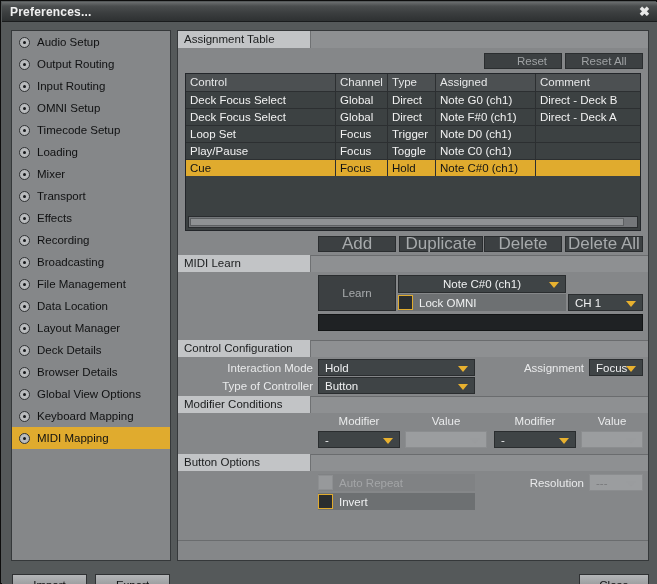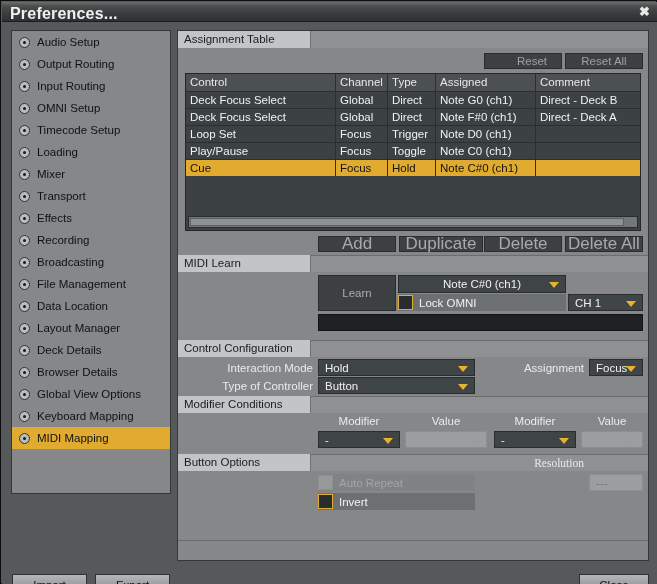--- a/index.html
+++ b/index.html
@@ -17,40 +17,40 @@
   }
   
   .titlebar {
     position: absolute; left: 1px; top: 1px;
     width: 655px; height: 20px;
     background: linear-gradient(to bottom,#6b6e6f 0%,#4a4d4e 22%,#3a3d3e 60%,#2e3132 100%);
     border-bottom: 1px solid #1a1c1d;
   }
   .titlebar-text {
     position: absolute; left: 8px; top: 3px;
-    font-size: 16px; font-weight: bold; color: #f0f0f0;
+    font-size: 12px; font-weight: bold; color: #f0f0f0;
     letter-spacing: 0.2px;
   }
   .close-x {
     position: absolute; right: 5px; top: 2px;
     width: 15px; height: 15px;
     font-size: 13px; font-weight: bold; color: #e8e8e8;
     text-align: center; line-height: 15px;
     cursor: pointer;
   }
   
   .dialog-body {
     position: absolute; left: 1px; top: 21px;
     width: 655px; height: 562px;
     background: #55595a;
   }
   
   .sidebar {
     position: absolute; left: 9px; top: 8px;
-    width: 160px; height: 464px;
+    width: 160px; height: 531px;
     background: #858789;
     border: 1px solid #35383a;
   }
   .side-item {
     position: relative;
     height: 22px;
     display: flex; align-items: center;
     padding-left: 7px;
     cursor: pointer;
   }
@@ -447,21 +447,21 @@
       </div>
 
       <div class="sect-band" style="top:423px;"></div>
       <div class="sect-head" style="top:423px;">Button Options</div>
 
       <div class="chkrow disabled" style="left:140px;top:443px;width:157px;height:17px;">
         <div class="chkbox off" style="height:15px;width:15px;"></div>
         <span class="chklabel dim">Auto Repeat</span>
       </div>
 
-      <div class="lbl" style="left:300px;top:426px;width:106px;font-family:Liberation Serif, serif;">Resolution</div>
+      <div class="lbl" style="left:300px;top:446px;width:106px;">Resolution</div>
       <div class="dark-field" style="left:411px;top:443px;width:54px;height:17px;background:#9b9d9f;border-color:#8b8d8f;color:#77797b;">
         <span>---</span>
         <span class="caret dim"></span>
       </div>
 
       <div class="chkrow" style="left:140px;top:462px;width:157px;height:17px;">
         <div class="chkbox" style="height:15px;width:15px;"></div>
         <span class="chklabel">Invert</span>
       </div>
 

